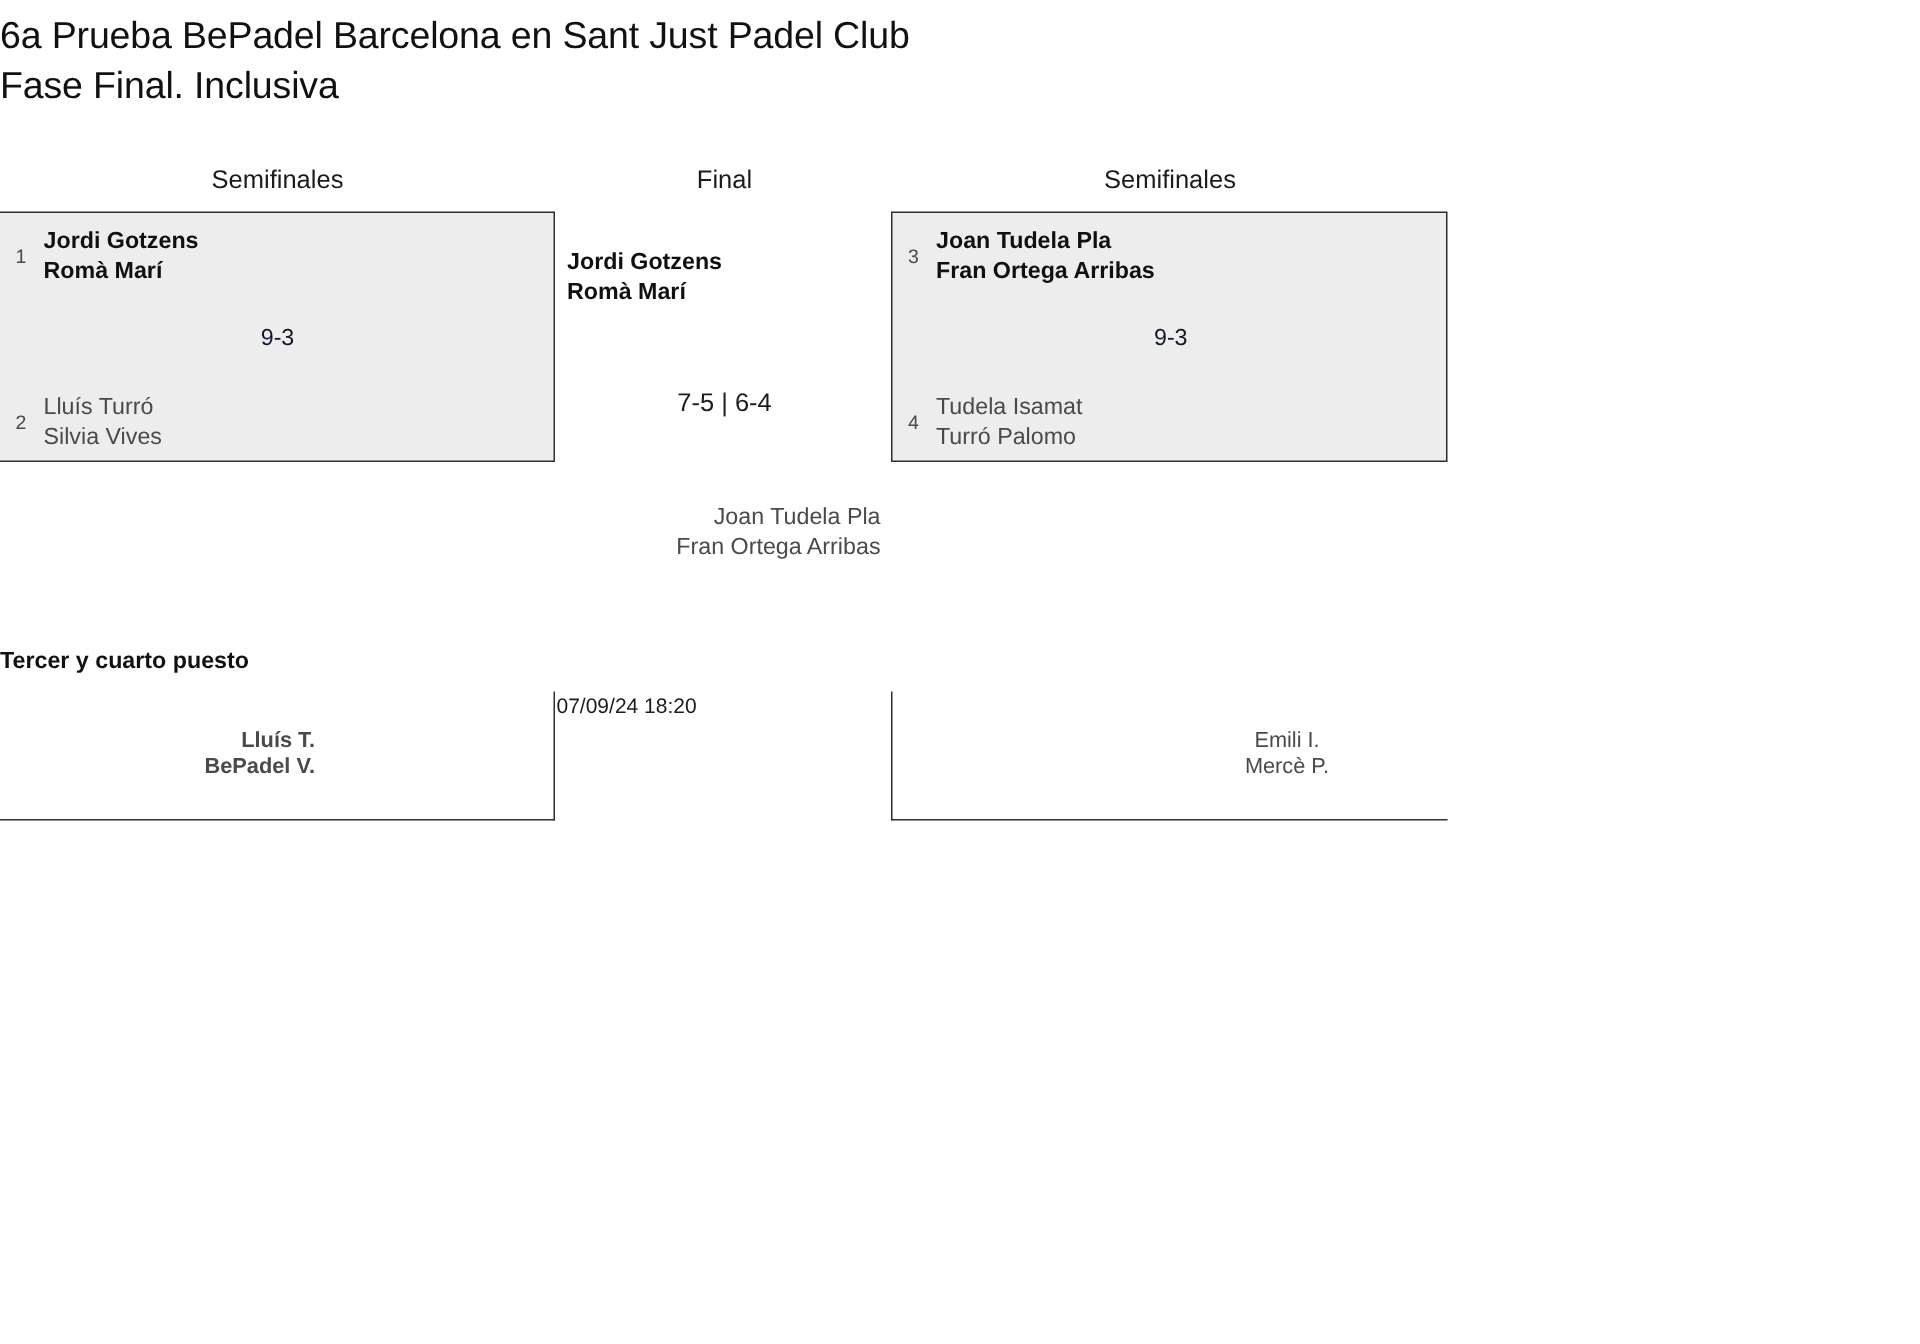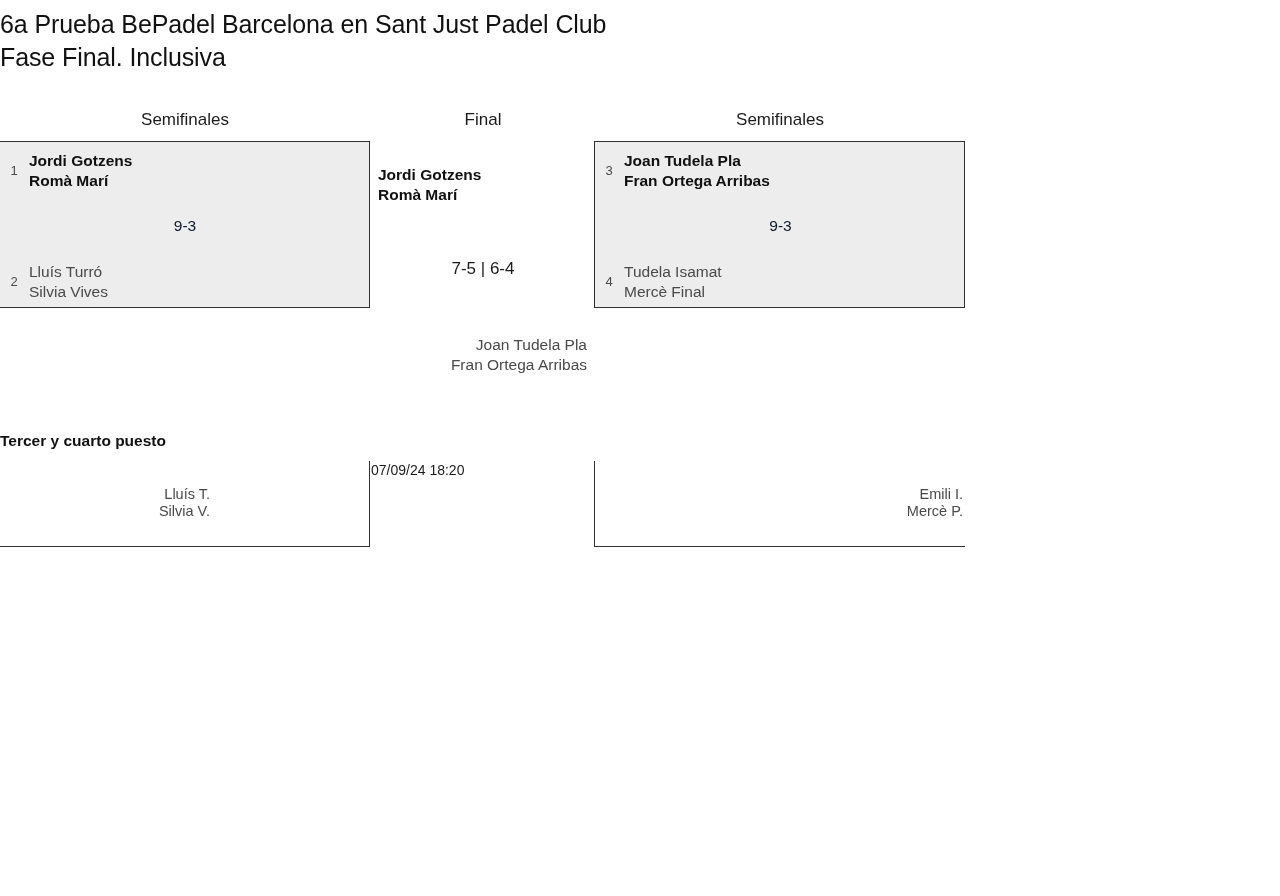--- a/index.html
+++ b/index.html
@@ -164,22 +164,22 @@
   }
 
   .third-team {
     position: absolute;
     top: 25px;
     font-size: 14.5px;
     line-height: 17px;
     color: #4a4a4a;
     white-space: pre;
   }
-  #third-team-left  { left: 0px;  width: 210px; text-align: right; }
-  #third-team-right { left: 158px; width: 210px; text-align: right; }
+  #third-team-left  { left: 0px;  width: 210px; text-align: right; font-weight: bold; }
+  #third-team-right { left: 158px; width: 210px; text-align: center; }
 
   .match-datetime {
     position: absolute;
     left: 371px;
     top: 461px;
     font-size: 14px;
     line-height: 18px;
     color: #1b1b1b;
     white-space: pre;
   }
@@ -219,33 +219,33 @@
       <span class="team-names winner">
         <span>Joan Tudela Pla</span>
         <span>Fran Ortega Arribas</span>
       </span>
     </div>
     <div class="match-score" id="score-sf-right">9-3</div>
     <div class="team-row bottom">
       <span class="seed">4</span>
       <span class="team-names loser">
         <span>Tudela Isamat</span>
-        <span>Mercè Final</span>
+        <span>Turró Palomo</span>
       </span>
     </div>
   </div>
 
   <div class="final-team" id="final-winner"><span>Jordi Gotzens</span><br><span>Romà Marí</span></div>
   <div id="score-final">7-5 | 6-4</div>
   <div class="final-team" id="final-runnerup"><span>Joan Tudela Pla</span><br><span>Fran Ortega Arribas</span></div>
 
   <div class="section-heading">Tercer y cuarto puesto</div>
 
   <div class="third-bracket" id="third-bracket-left">
-    <div class="third-team" id="third-team-left"><span>Lluís T.</span><br><span>Silvia V.</span></div>
+    <div class="third-team" id="third-team-left"><span>Lluís T.</span><br><span>BePadel V.</span></div>
   </div>
 
   <div class="third-bracket" id="third-bracket-right">
     <div class="third-team" id="third-team-right"><span>Emili I.</span><br><span>Mercè P.</span></div>
   </div>
 
   <div class="match-datetime">07/09/24 18:20</div>
 
 </div>
 

